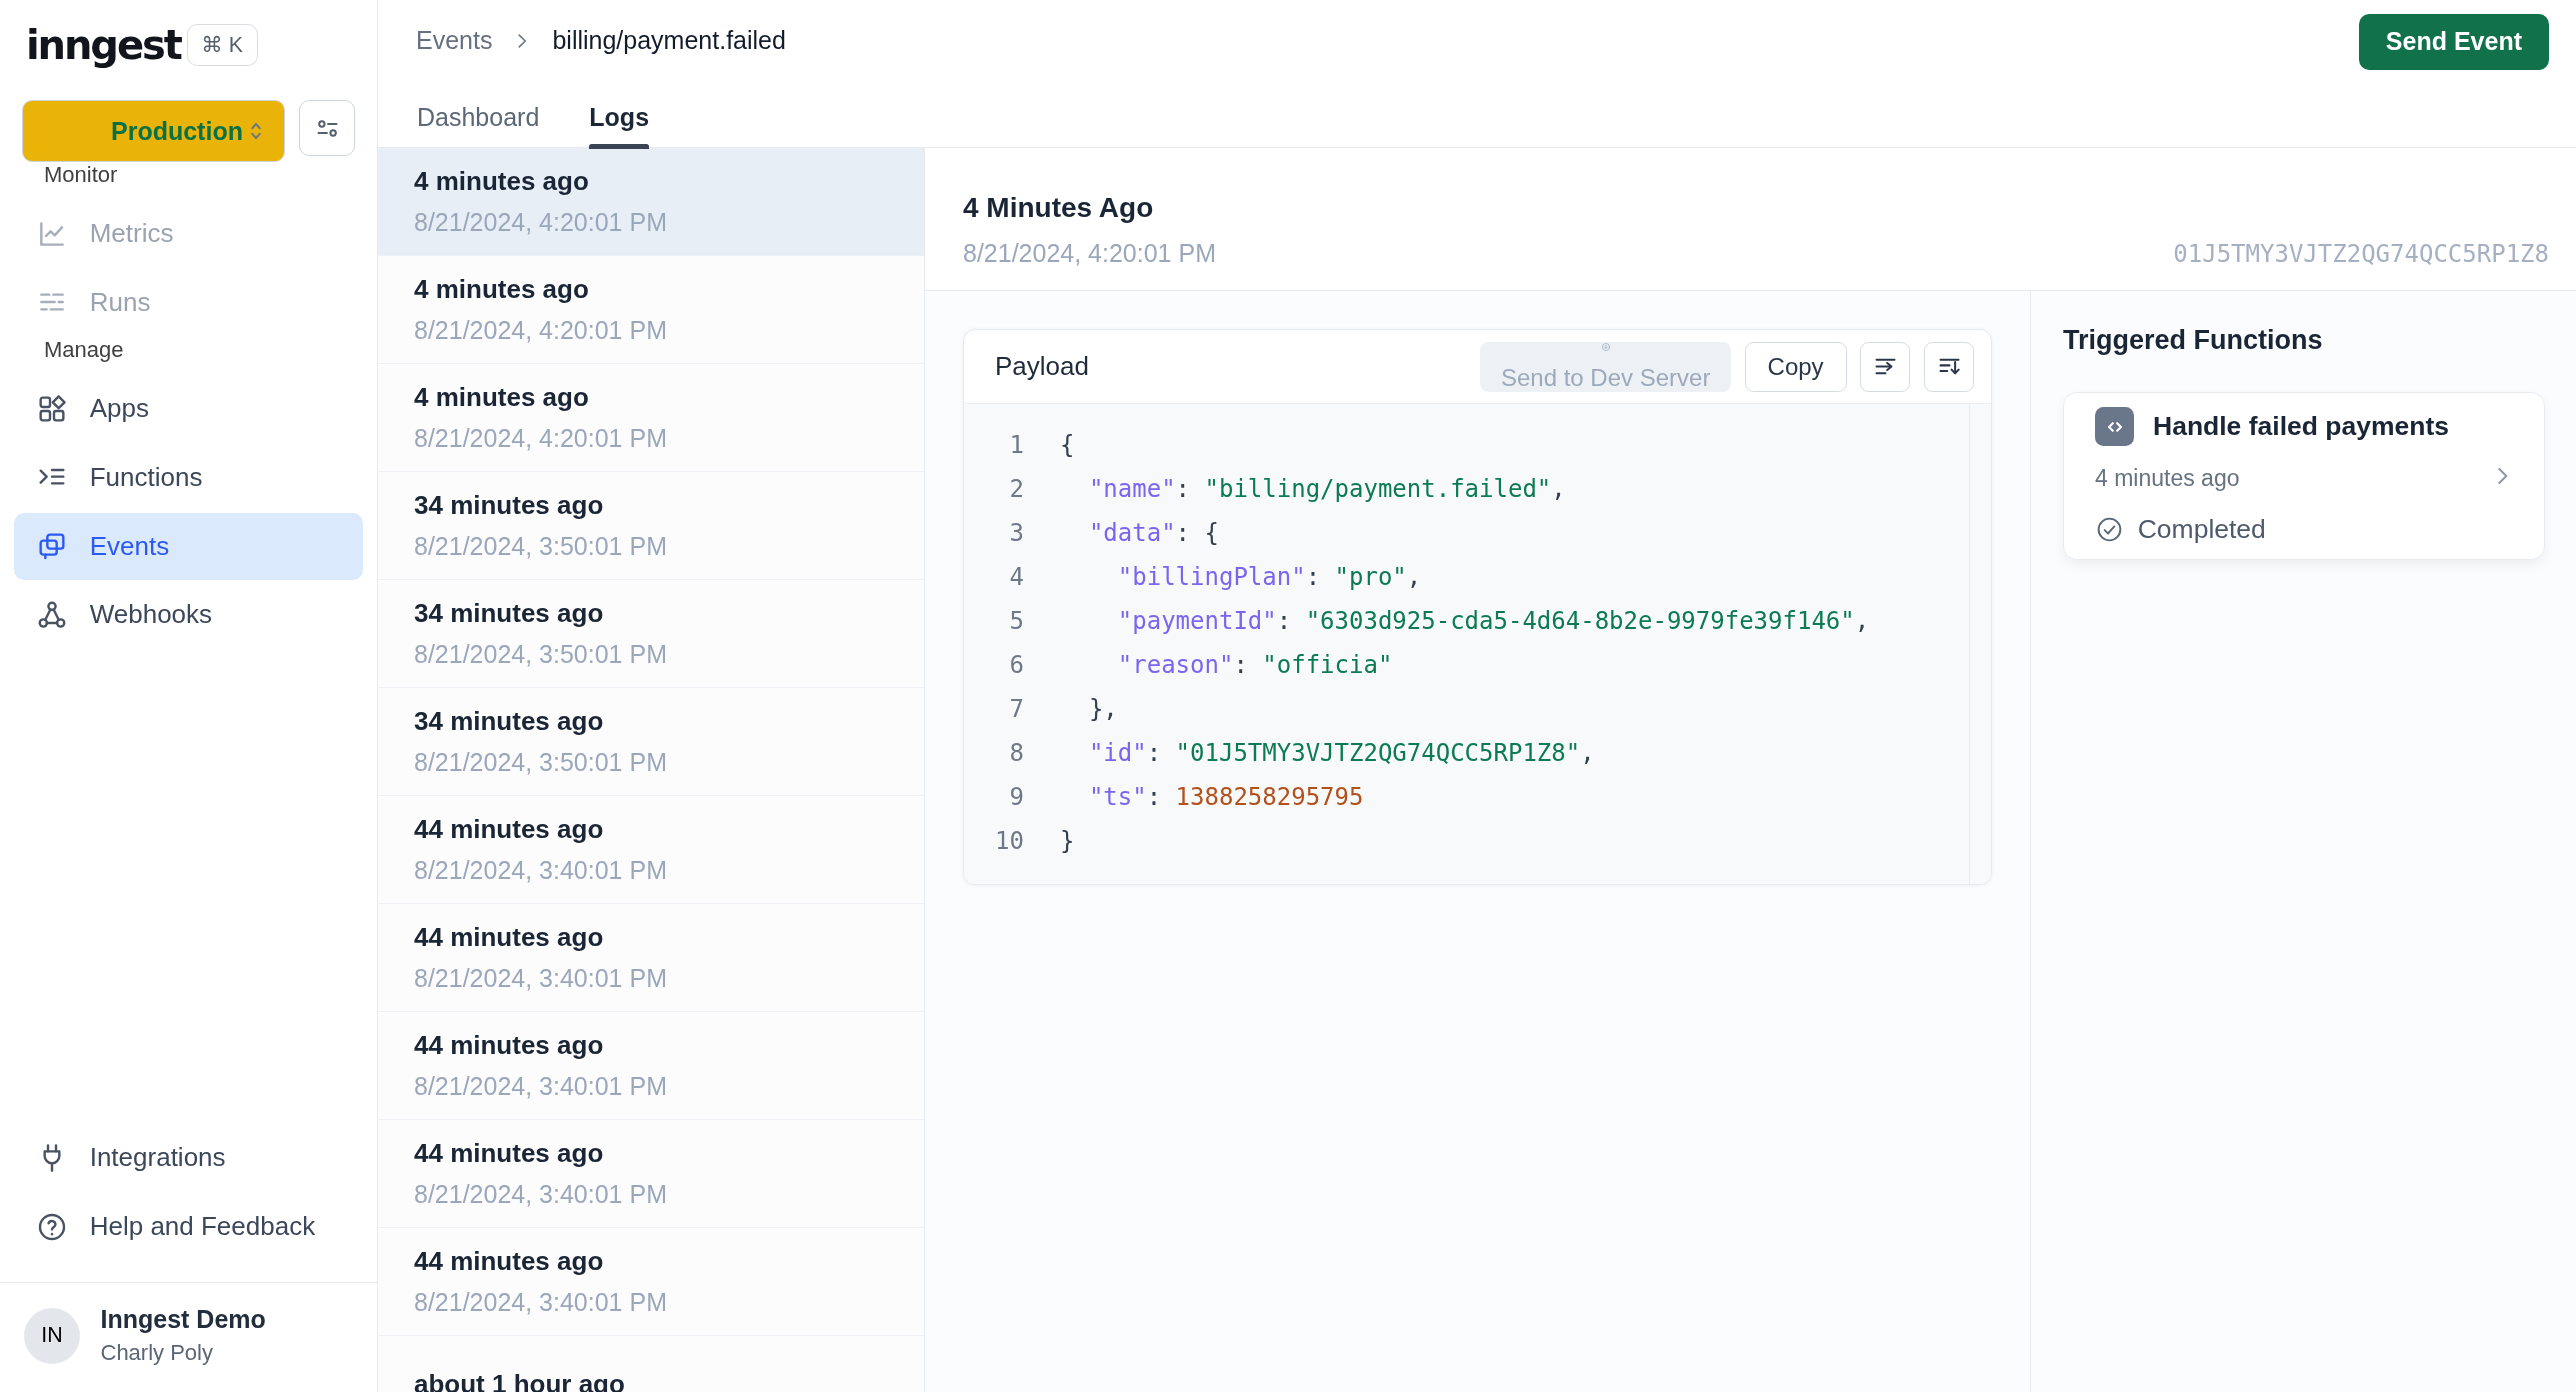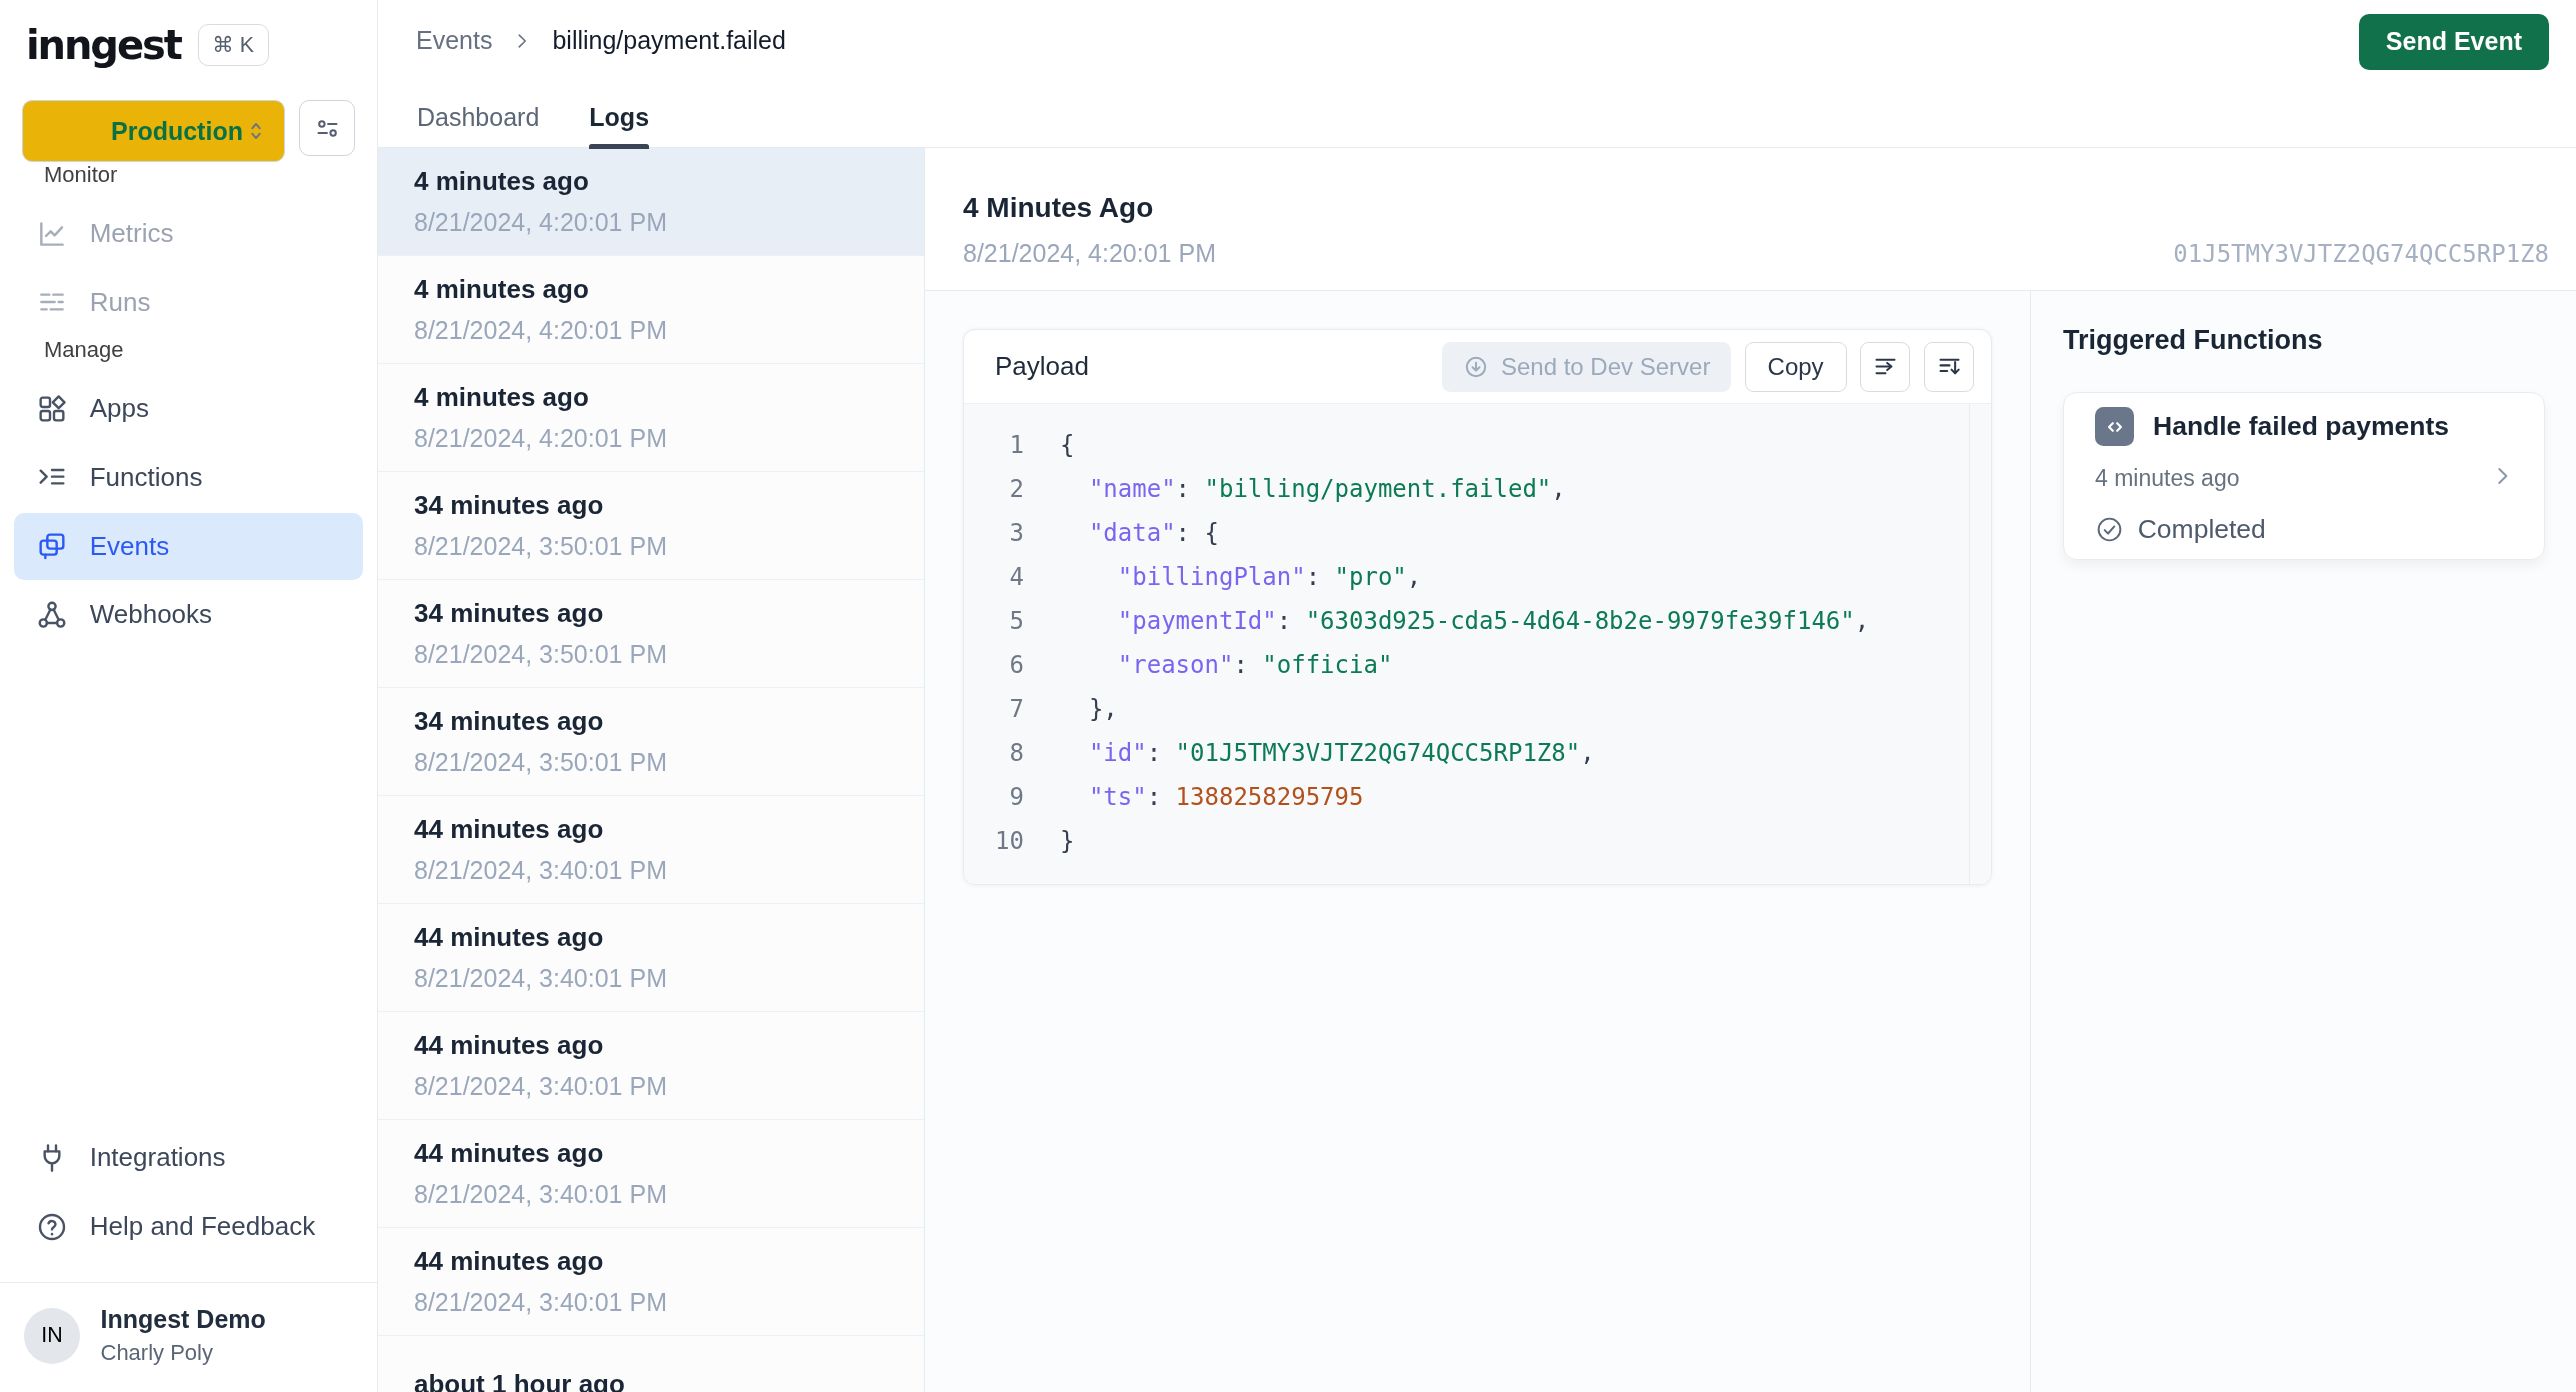--- a/index.html
+++ b/index.html
@@ -3,21 +3,21 @@
 <meta charset="utf-8">
 <style>
   * { margin:0; padding:0; box-sizing:border-box; }
   html,body { width:2576px; height:1392px; overflow:hidden; background:#fff;
     font-family:"Liberation Sans","DejaVu Sans",sans-serif; color:#1A2535; }
   .app { display:flex; width:2576px; height:1392px; }
 
   
   .sidebar { width:378px; flex:none; background:#fff; border-right:1.7px solid #E7EAEE;
     display:flex; flex-direction:column; }
-  .logo-row { padding:22px 0 0 26px; display:flex; align-items:center; gap:17px; }
+  .logo-row { padding:22px 0 0 26px; display:flex; align-items:center; gap:6px; }
   .logo { font-family:"DejaVu Sans",sans-serif; font-size:40px; font-weight:800;
     letter-spacing:-2.1px; color:#12151C; }
   .kbd { border:1.7px solid #D8DCE2; border-radius:10.2px; padding:6.8px 13.7px; color:#555F6E;
     font-size:21.4px; display:flex; gap:6.8px; align-items:center; background:#fff; }
   .env-row { margin:32px 22px 0 22px; display:flex; gap:13.7px; }
   .env-select { flex:1; height:62px; border:1.7px solid #CDD4DD; border-radius:10.2px;
     display:flex; align-items:center; justify-content:flex-end; padding:0 15.4px; background:#eab308; }
   .env-select .val { color:#0A7144; font-size:25px; font-weight:600; }
   .env-select svg, .env-btn svg { color:#5A education6472; }
   .env-btn { width:56px; height:56px; border:1.7px solid #CDD4DD; border-radius:10.2px;
@@ -73,21 +73,21 @@
   .event-id { font-family:"DejaVu Sans Mono",monospace; font-size:24px; color:#A5B0C2; padding-bottom:22px; }
   .detail-body { flex:1; display:flex; min-height:0; background:#FBFCFD; }
   .payload-col { flex:1; min-width:0; padding:38px; }
 
   .payload-card { background:#fff; border:1.7px solid #E7EAEE; border-radius:12px;
     box-shadow:0 0.9px 4.3px rgba(16,24,40,.05); overflow:hidden; }
   .payload-head { height:73px; display:flex; align-items:center; padding:0 17px 0 31px; gap:13.7px; }
   .payload-title { flex:1; font-size:26px; color:#1F2A3A; }
   .btn-dev { display:flex; gap:12px; align-items:center; height:50px; padding:0 20.5px;
     background:#EDF1F6; border:none; border-radius:8.5px; color:#9CA9BB; font-size:24px;
-    font-family:inherit; }
+    font-family:inherit;flex-direction:column; }
   .btn-copy { height:50px; padding:0 22px; border:1.7px solid #D5DBE3; border-radius:8.5px;
     background:#fff; color:#2B3648; font-size:24px; font-weight:500; font-family:inherit; cursor:pointer; }
   .icon-btn { width:50px; height:50px; border:1.7px solid #D5DBE3; border-radius:8.5px; background:#fff;
     display:grid; place-items:center; color:#2B3648; cursor:pointer; }
   .payload-body { border-top:1.7px solid #EDEFF3; background:#F8F9FB; display:flex; }
   .code-wrap { flex:1; padding:19px 0 20.5px 0; min-width:0; }
   .code-scrollbar { width:22px; flex:none; border-left:1.7px solid #E9ECF0; }
   .code-line { display:flex; height:44px; align-items:center;
     font-family:"DejaVu Sans Mono",monospace; font-size:24px; }
   .ln { width:60px; text-align:right; color:#6F7887; flex:none; margin-right:36px; }

